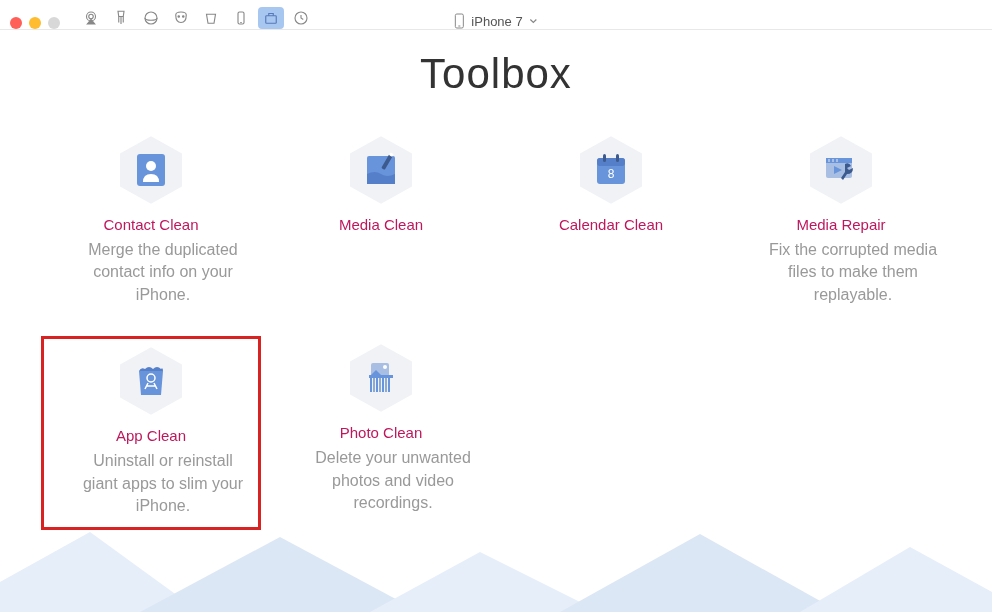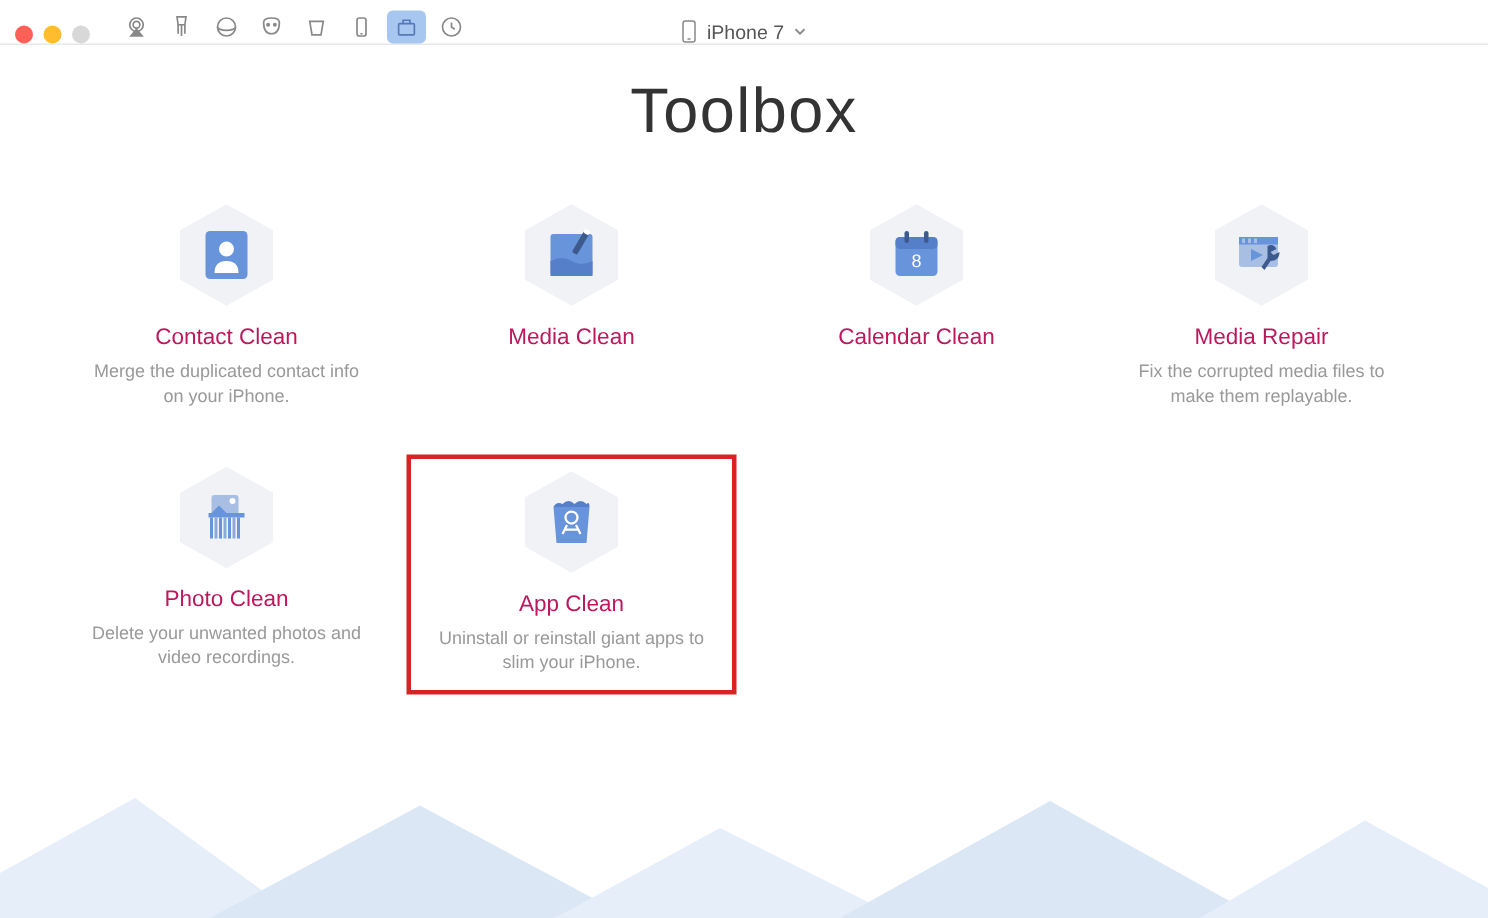--- a/index.html
+++ b/index.html
@@ -109,24 +109,25 @@
       display: flex;
       align-items: center;
       justify-content: center;
     }
     .card-title {
       font-size: 15px;
       color: #be185d;
       margin-bottom: 6px;
     }
     .card-desc {
-      font-size: 12px;
+      font-size: 16px;
       color: #999;
       line-height: 1.4;
       max-width: 190px;
+      margin-left: 24px;
     }
     .mountains {
       position: absolute;
       bottom: 0;
       left: 0;
       width: 100%;
       height: 90px;
       pointer-events: none;
     }
   </style>
@@ -272,20 +273,38 @@
             <rect x="7" y="9" width="2" height="3" fill="#a8bfe3"></rect>
             <rect x="11" y="9" width="2" height="3" fill="#a8bfe3"></rect>
             <rect x="15" y="9" width="2" height="3" fill="#a8bfe3"></rect>
             <polygon points="13,16 13,24 21,20" fill="#6894db"></polygon>
             <path d="M24 14 Q28 12 30 16 L26 18 L28 20 L32 18 Q32 24 26 24 L22 30 L20 28 L24 22 Z" fill="#3d5a8f"></path>
           </svg>
       </div>
     </div>
     <div class="card-title">Media Repair</div>
     <div class="card-desc">Fix the corrupted media files to make them replayable.</div>
+  </div>
+
+  <div class="card highlighted">
+    <div class="hexagon">
+      <svg class="hex-bg" viewBox="0 0 100 100">
+          <polygon points="50,3 93,27 93,73 50,97 7,73 7,27" fill="#f0f2f5"></polygon>
+        </svg>
+      <div class="icon-inner">
+        <svg viewBox="0 0 40 40">
+            <path d="M8 10 L32 10 L30 34 L10 34 Z" fill="#6894db"></path>
+            <path d="M8 10 Q10 6 14 8 Q18 4 22 8 Q26 4 30 8 Q32 6 32 10 Z" fill="#567fc9"></path>
+            <circle cx="20" cy="17" r="4" fill="none" stroke="#fff" stroke-width="1.5"></circle>
+            <path d="M17 22 L14 28 M23 22 L26 28 M15.5 25 L24.5 25" stroke="#fff" stroke-width="1.5"></path>
+          </svg>
+      </div>
+    </div>
+    <div class="card-title">App Clean</div>
+    <div class="card-desc">Uninstall or reinstall giant apps to slim your iPhone.</div>
   </div>
 
   <div class="card">
     <div class="hexagon">
       <svg class="hex-bg" viewBox="0 0 100 100">
           <polygon points="50,3 93,27 93,73 50,97 7,73 7,27" fill="#f0f2f5"></polygon>
         </svg>
       <div class="icon-inner">
         <svg viewBox="0 0 40 40">
             <rect x="10" y="5" width="18" height="14" rx="2" fill="#a8bfe3"></rect>
@@ -299,38 +318,20 @@
             <rect x="21" y="20" width="2" height="14" fill="#6894db"></rect>
             <rect x="24" y="20" width="2" height="14" fill="#8aabda"></rect>
             <rect x="27" y="20" width="2" height="14" fill="#6894db"></rect>
           </svg>
       </div>
     </div>
     <div class="card-title">Photo Clean</div>
     <div class="card-desc">Delete your unwanted photos and video recordings.</div>
   </div>
 
-  <div class="card highlighted">
-    <div class="hexagon">
-      <svg class="hex-bg" viewBox="0 0 100 100">
-          <polygon points="50,3 93,27 93,73 50,97 7,73 7,27" fill="#f0f2f5"></polygon>
-        </svg>
-      <div class="icon-inner">
-        <svg viewBox="0 0 40 40">
-            <path d="M8 10 L32 10 L30 34 L10 34 Z" fill="#6894db"></path>
-            <path d="M8 10 Q10 6 14 8 Q18 4 22 8 Q26 4 30 8 Q32 6 32 10 Z" fill="#567fc9"></path>
-            <circle cx="20" cy="17" r="4" fill="none" stroke="#fff" stroke-width="1.5"></circle>
-            <path d="M17 22 L14 28 M23 22 L26 28 M15.5 25 L24.5 25" stroke="#fff" stroke-width="1.5"></path>
-          </svg>
-      </div>
-    </div>
-    <div class="card-title">App Clean</div>
-    <div class="card-desc">Uninstall or reinstall giant apps to slim your iPhone.</div>
-  </div>
-
 </div>
 
 <svg class="mountains" viewBox="0 0 992 90" preserveAspectRatio="none">
   <polygon points="0,90 0,60 90,10 200,90" fill="#e6eef9"></polygon>
   <polygon points="140,90 280,15 420,90" fill="#dce7f5"></polygon>
   <polygon points="370,90 480,30 600,90" fill="#e6eef9"></polygon>
   <polygon points="560,90 700,12 840,90" fill="#dce7f5"></polygon>
   <polygon points="800,90 910,25 992,70 992,90" fill="#e6eef9"></polygon>
 </svg>
 

